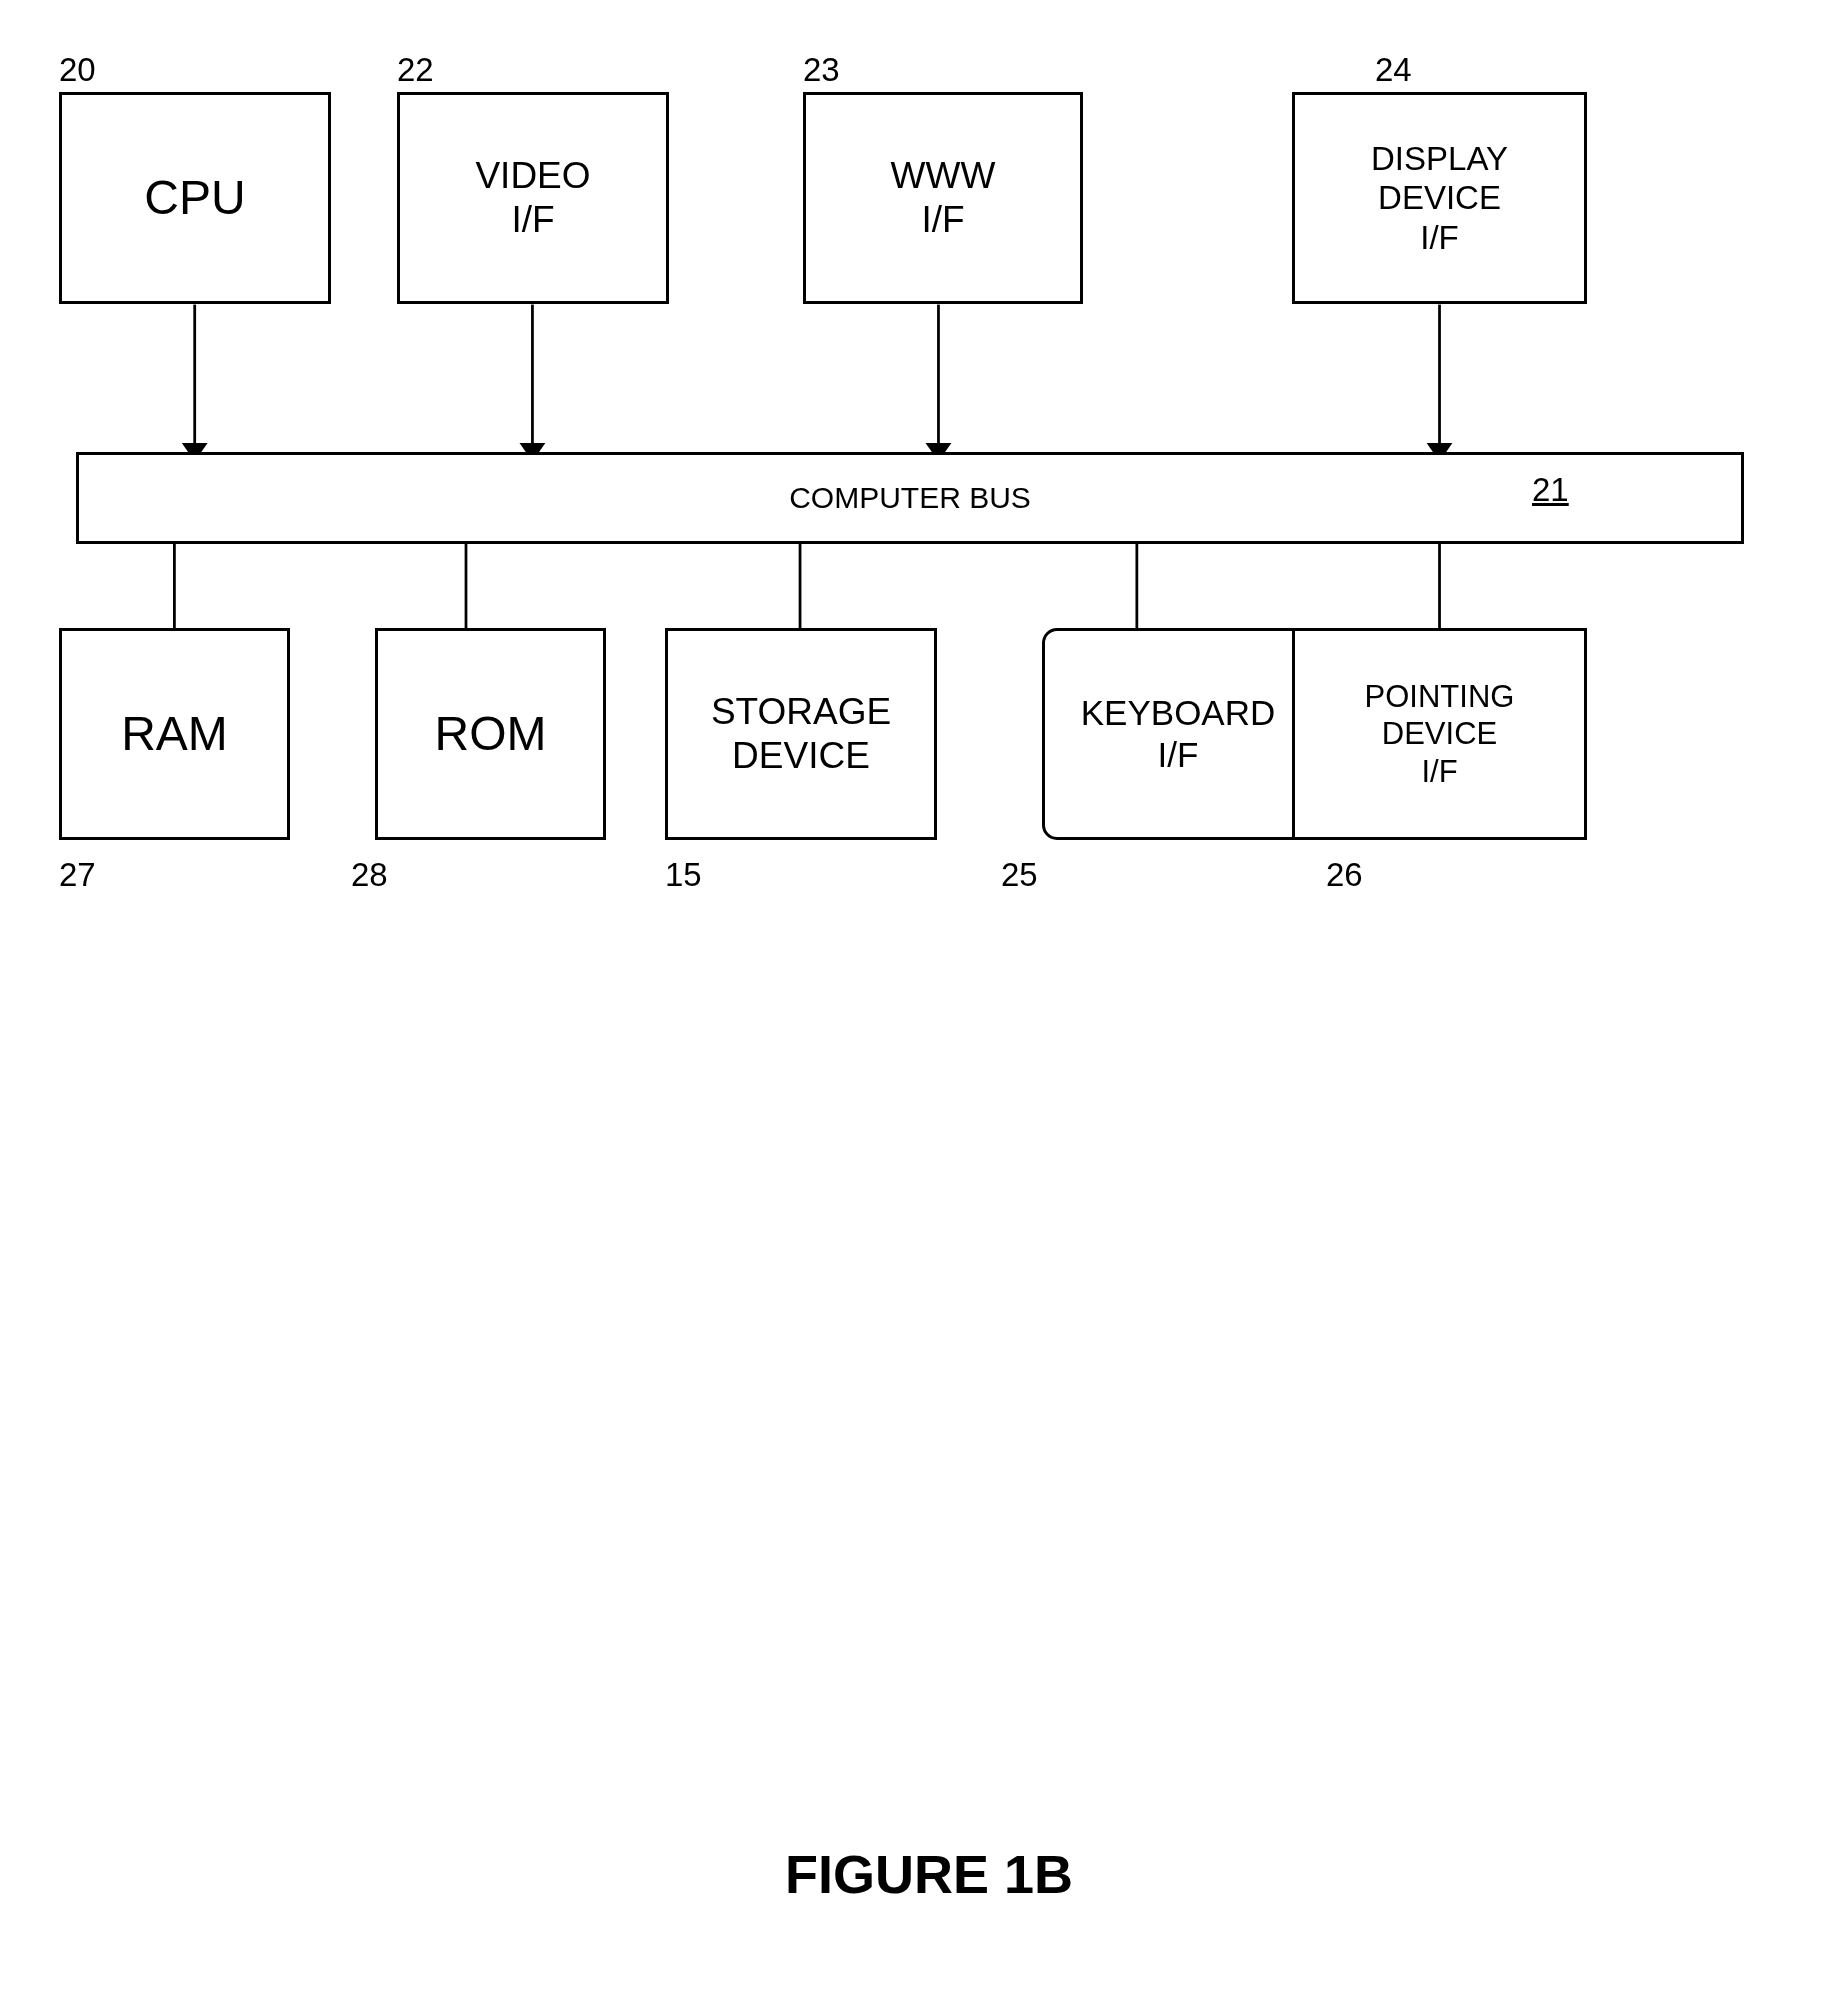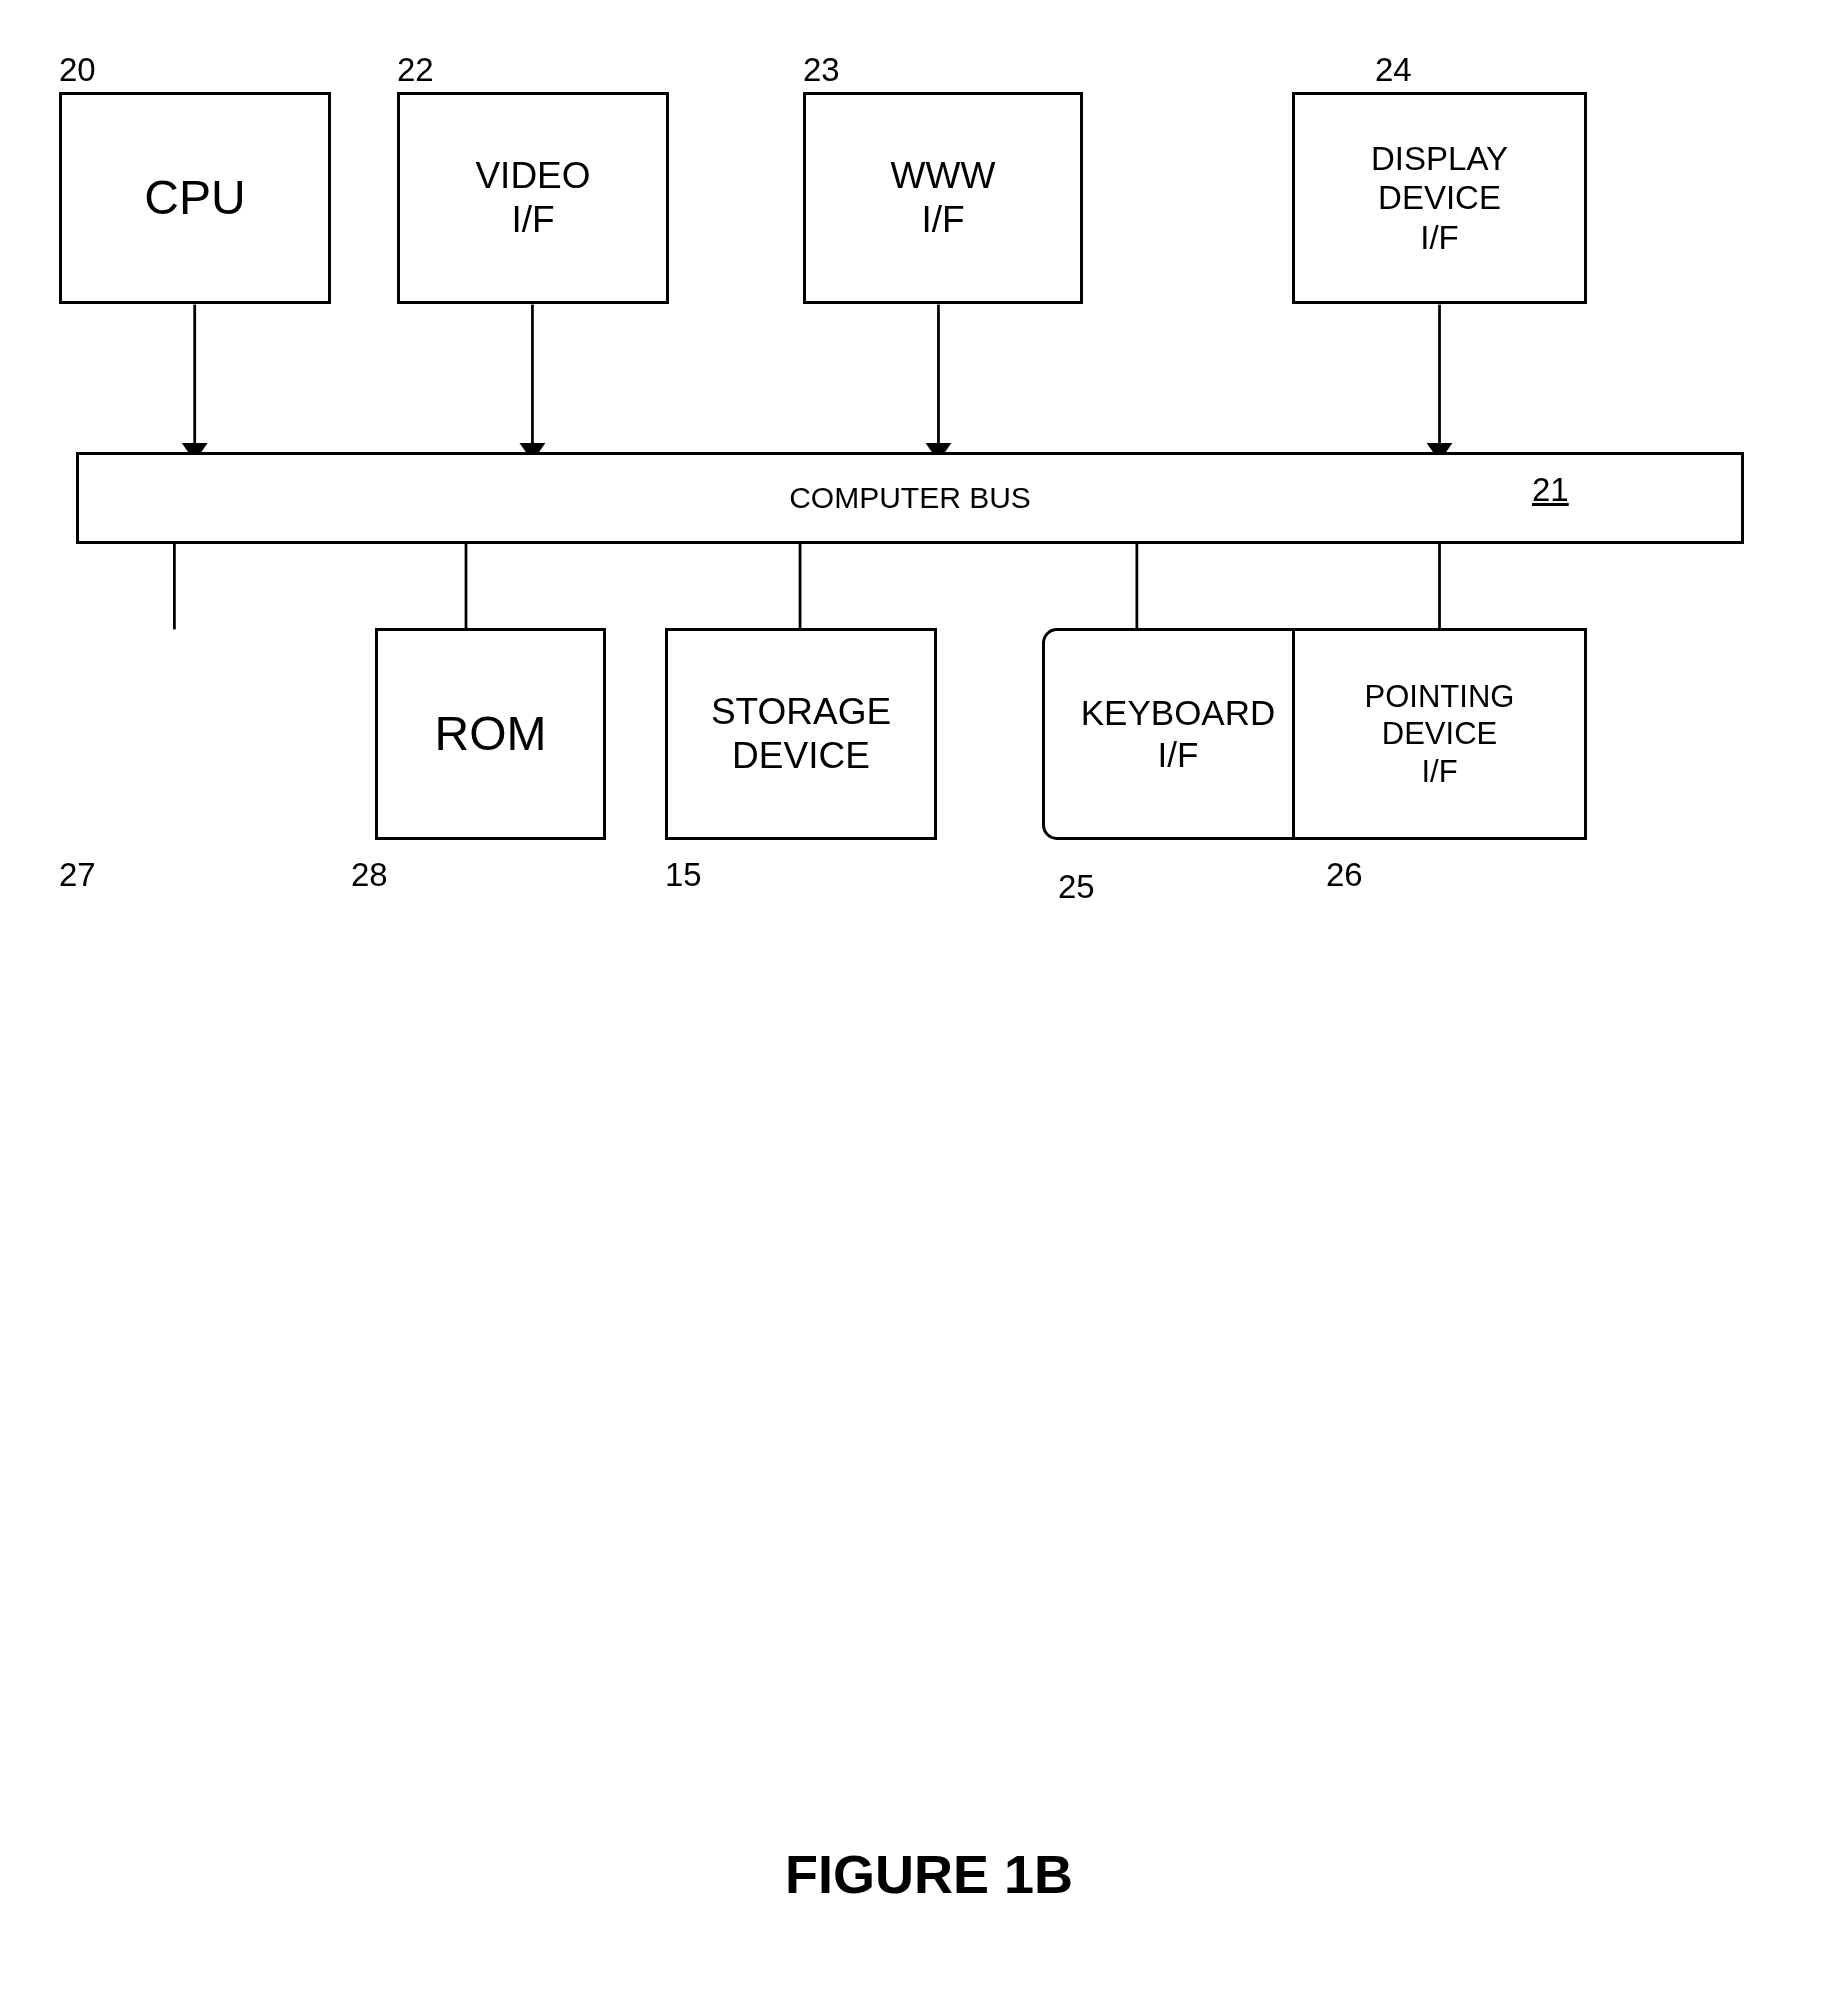--- a/index.html
+++ b/index.html
@@ -115,40 +115,43 @@
   <div class="box" style="left:1292px; top:92px; width:295px; height:212px; font-size:33px;">
     DISPLAY<br>DEVICE<br>I/F
   </div>
 
   <div class="bus-box" style="left:76px; top:452px; width:1668px; height:92px; font-size:30px;">
     COMPUTER BUS
   </div>
 
   <div class="ref-label" style="left:1532px; top:471px; text-decoration: underline;">21</div>
 
+  <div class="box" style="left:59px; top:628px; width:231px; height:212px; font-size:48px;">
+    RAM
+  </div>
 
   <div class="ref-label" style="left:59px; top:856px;">27</div>
 
   <div class="box" style="left:351px; top:628px; width:231px; height:212px; font-size:48px;margin-left:24px;">
     ROM
   </div>
 
   <div class="ref-label" style="left:351px; top:856px;">28</div>
 
   <div class="box" style="left:665px; top:628px; width:272px; height:212px; font-size:37px;">
     STORAGE<br>DEVICE
   </div>
 
   <div class="ref-label" style="left:665px; top:856px;">15</div>
 
   <div class="box" style="left:1042px; top:628px; width:272px; height:212px; font-size:35px;border-radius:15px;">
     KEYBOARD<br>I/F
   </div>
 
-  <div class="ref-label" style="left:1058px; top:856px;margin-top:12px;">25</div>
+  <div class="ref-label" style="left:1001px; top:856px;">25</div>
 
   <div class="box" style="left:1292px; top:628px; width:295px; height:212px; font-size:31px;">
     POINTING<br>DEVICE<br>I/F
   </div>
 
   <div class="ref-label" style="left:1326px; top:856px;">26</div>
 
   <div style="position:absolute; bottom:92px; left:0; right:0; text-align:center; font-size:54px; font-family:Arial,Helvetica,sans-serif; font-weight:bold; color:#000;padding-left:18px;">FIGURE 1B</div>
 
 </div>

